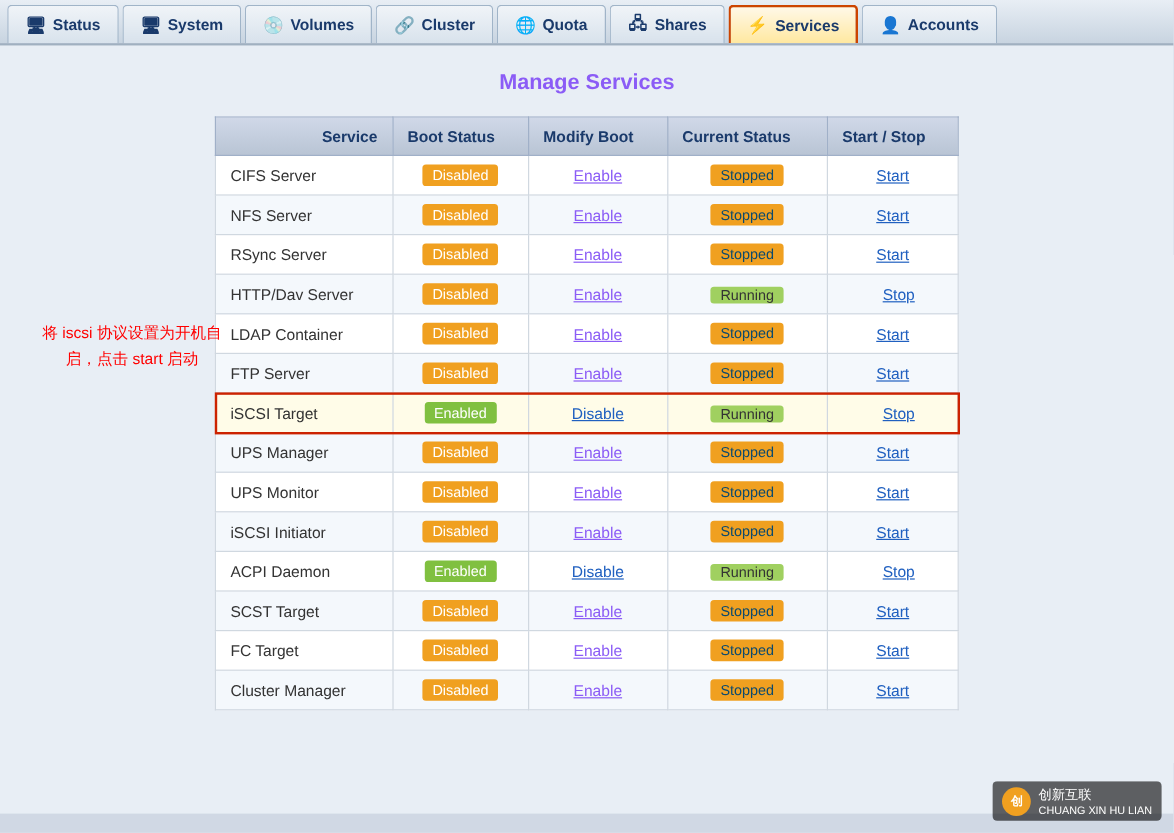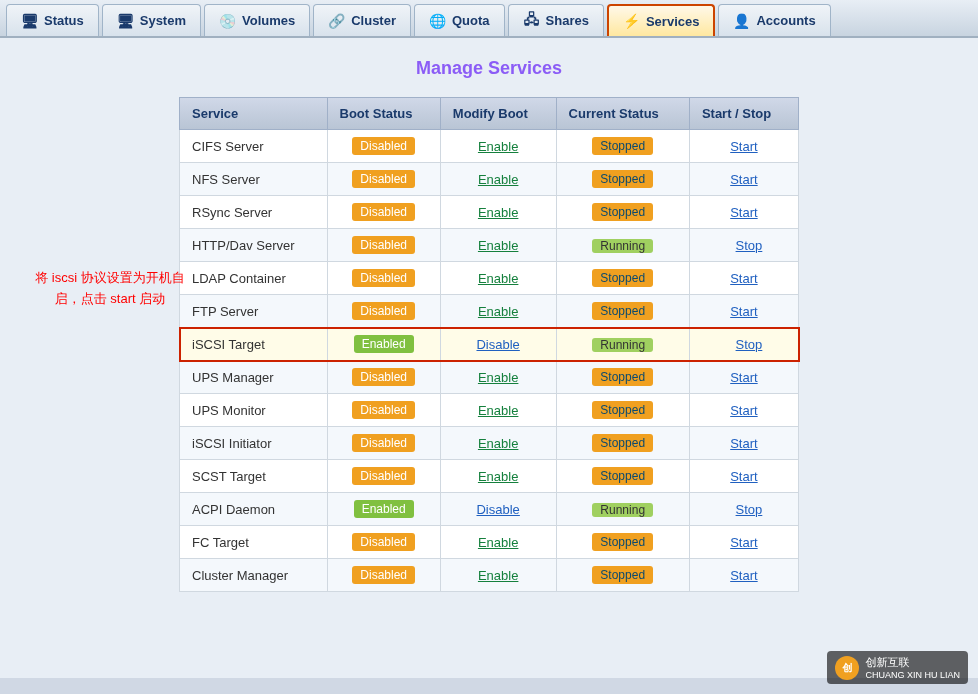--- a/index.html
+++ b/index.html
@@ -91,21 +91,21 @@
     }
     .services-table thead th {
       padding: 8px 12px;
       text-align: left;
       font-weight: bold;
       color: #1a3a6b;
       border: 1px solid #a0b0c8;
       font-size: 13px;
     }
     .services-table thead th:first-child {
-      text-align: left;
+      text-align: right;
     }
     .services-table tbody tr {
       background: white;
     }
     .services-table tbody tr:nth-child(even) {
       background: #f4f8fc;
     }
     .services-table tbody td {
       padding: 7px 12px;
       border: 1px solid #d0d8e0;
@@ -143,21 +143,21 @@
     }
     .status-running {
       background: #a0d060;
       color: #333;
       padding: 0 8px;
       border-radius: 3px;
       font-size: 12px;
       display: inline-block;
     }
     .link-enable {
-      color: #15803d;
+      color: #8b5cf6;
       cursor: pointer;
     }
     .link-stop {
       color: #2060c0;
       text-decoration: underline;
       cursor: pointer;
       margin-left: 10px;
     }
     .link-start {
       color: #2060c0;
@@ -326,32 +326,32 @@
           <td><a class="link-start" href="#">Start</a></td>
         </tr>
         <tr>
           <td>iSCSI Initiator</td>
           <td><span class="badge-disabled">Disabled</span></td>
           <td><a class="link-enable" href="#">Enable</a></td>
           <td><span class="status-stopped">Stopped</span></td>
           <td><a class="link-start" href="#">Start</a></td>
         </tr>
         <tr>
-          <td>SCST Target</td>
-          <td><span class="badge-disabled">Disabled</span></td>
-          <td><a class="link-enable" href="#">Enable</a></td>
-          <td><span class="status-stopped">Stopped</span></td>
-          <td><a class="link-start" href="#">Start</a></td>
-        </tr>
-        <tr>
           <td>ACPI Daemon</td>
           <td><span class="badge-enabled">Enabled</span></td>
           <td><a class="link-disable" href="#">Disable</a></td>
           <td><span class="status-running">Running</span></td>
           <td><a class="link-stop" href="#">Stop</a></td>
+        </tr>
+        <tr>
+          <td>SCST Target</td>
+          <td><span class="badge-disabled">Disabled</span></td>
+          <td><a class="link-enable" href="#">Enable</a></td>
+          <td><span class="status-stopped">Stopped</span></td>
+          <td><a class="link-start" href="#">Start</a></td>
         </tr>
         <tr>
           <td>FC Target</td>
           <td><span class="badge-disabled">Disabled</span></td>
           <td><a class="link-enable" href="#">Enable</a></td>
           <td><span class="status-stopped">Stopped</span></td>
           <td><a class="link-start" href="#">Start</a></td>
         </tr>
         <tr>
           <td>Cluster Manager</td>

